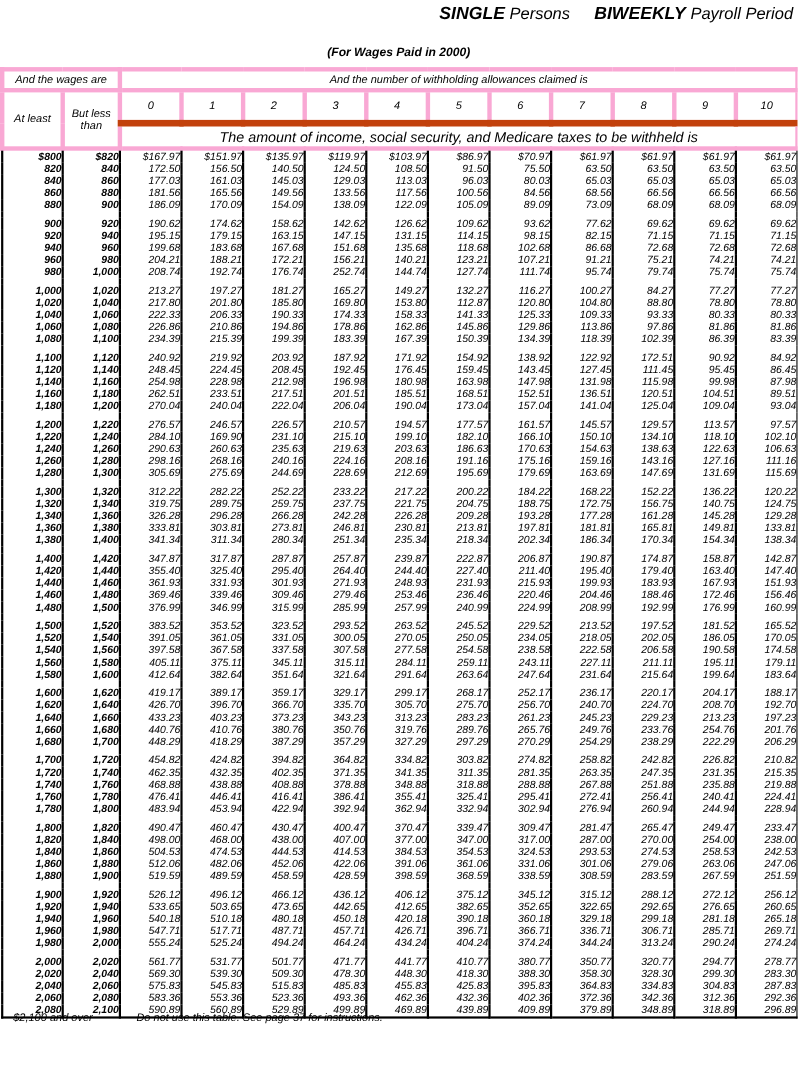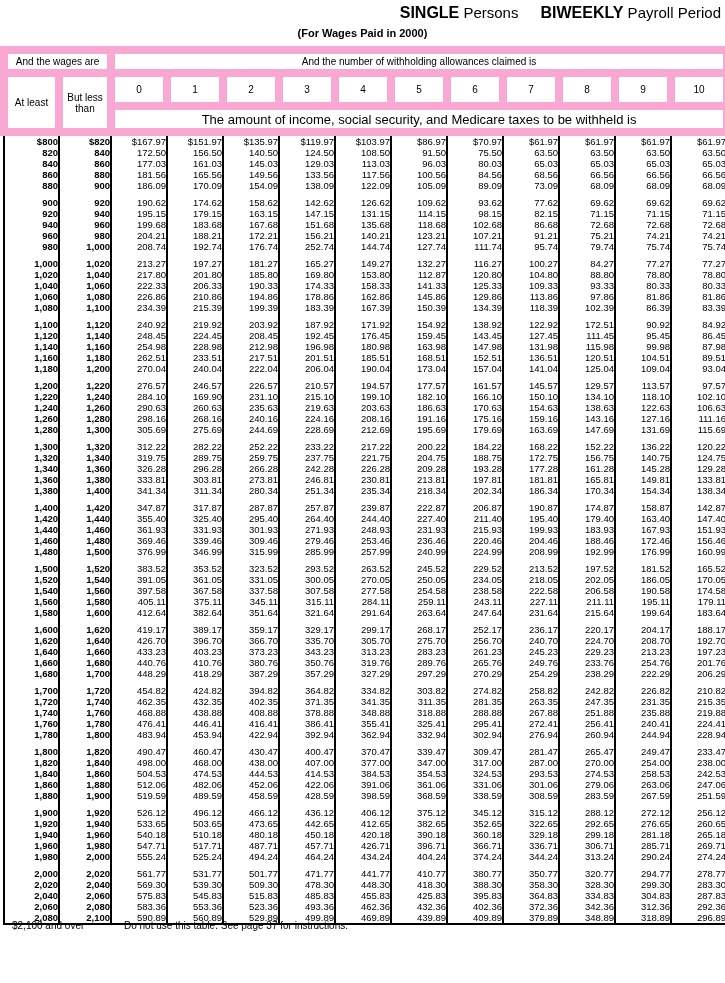--- a/index.html
+++ b/index.html
@@ -1,25 +1,25 @@
 <!DOCTYPE html>
 <html><head>
 <meta charset="utf-8">
 <style>
   html,body{margin:0;padding:0;background:#fff;color:#000;}
   body{width:725px;height:983px;font-family:"Liberation Sans","DejaVu Sans",sans-serif;position:relative;}
-  .page{width:725px;height:983px;overflow:hidden;}
+  .page{width:725px;height:983px;overflow:hidden;font-style:italic;}
   .title{padding-top:4px;padding-right:4px;text-align:right;font-size:15px;white-space:nowrap;}
   .title b{font-size:16px;font-weight:bold;}
   .title .gap{display:inline-block;width:22px;}
-  .subtitle{text-align:center;font-weight:bold;font-size:11px;margin-top:5px;}
+  .subtitle{text-align:center;font-weight:bold;font-size:11px;margin-top:20px;}
   table.wh{border-collapse:collapse;table-layout:fixed;width:723px;margin-top:7px;}
   table.wh td{padding:0;vertical-align:middle;}
   
-  td.hd{border:8px solid #f9a8d4;text-align:center;font-size:10px;}
+  td.hd{border:4px solid #f9a8d4;text-align:center;font-size:10px;}
   td.hd-wages{height:15px;}
   td.hd-allow{height:15px;}
   td.hd-atleast,td.hd-butless{font-size:10px;}
   td.hd-num{height:25px;font-size:10px;}
   td.hd-amount{height:18px;font-size:13px;border-top:6px solid #c2410c;}
   
   td.w{border-left:2px solid #000;border-right:2px solid #000;text-align:right;
        font-weight:bold;font-size:9.5px;padding-right:7px;height:11px;line-height:11px;}
   td.v{border-left:2px solid #000;border-right:2px solid #000;text-align:right;
        font-size:9.5px;padding-right:5px;height:11px;line-height:11px;}

